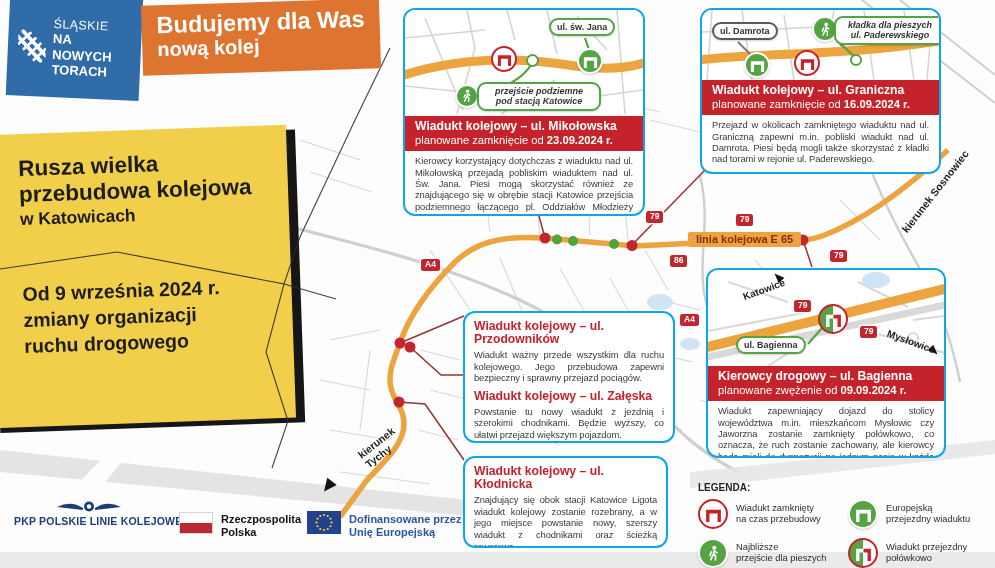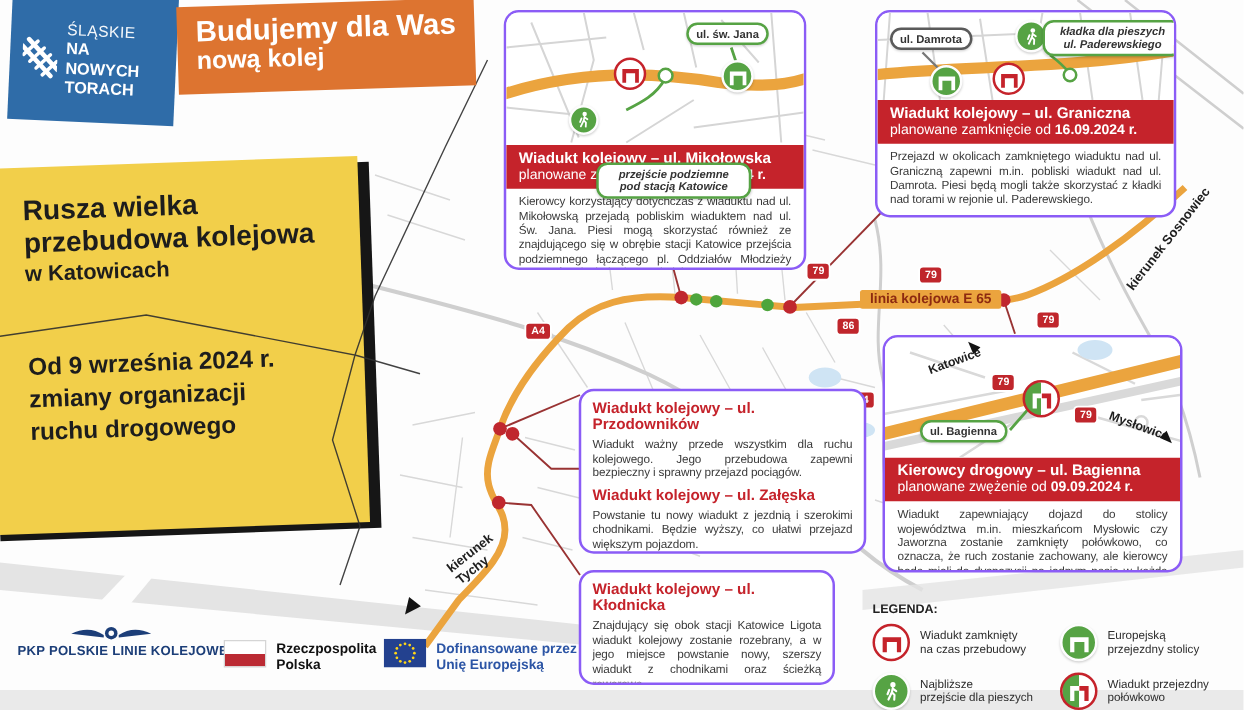--- a/index.html
+++ b/index.html
@@ -20,21 +20,21 @@
   .banner .l2{font-size:20px;font-weight:bold;line-height:1.15;}
   
   .intro{position:absolute;left:-14px;top:130px;width:305px;height:293px;background:#f2cf4a;
          transform:rotate(-2deg);box-shadow:9px 5px 0 #161616;z-index:2;
          padding:22px 10px 0 36px;box-sizing:border-box;color:#1d1d1d;}
   .intro .t{font-size:22.5px;font-weight:bold;line-height:1.16;}
   .intro .t3{font-size:17.5px;font-weight:bold;margin-top:1px;}
   .intro .d{font-size:19.5px;font-weight:bold;line-height:1.32;}
   .intro .gap{height:52px;}
   
-  .co{position:absolute;background:#fff;border:2px solid #8b5cf6;border-radius:12px;
+  .co{position:absolute;background:#fff;border:2px solid #0ea5e9;border-radius:12px;
       overflow:hidden;z-index:5;box-sizing:border-box;}
   .co-head{background:#c5232b;color:#fff;padding:3px 10px 4px;}
   .co-head .t{font-size:12.2px;font-weight:bold;line-height:1.2;}
   .co-head .s{font-size:11.2px;line-height:1.2;}
   .co-head .s b{font-weight:bold;}
   .co-body{padding:4px 10px 4px;font-size:9.4px;line-height:1.22;color:#3a3a3a;
            text-align:justify;letter-spacing:-.1px;}
   .sec-t{color:#c5232b;font-weight:bold;font-size:12.2px;padding:4px 9px 1px;line-height:1.1;}
   .sec-b{padding:1px 9px 2px;font-size:9.4px;line-height:1.25;color:#3a3a3a;text-align:justify;letter-spacing:-.1px;}
   .mini{position:relative;background:#fff;}
@@ -206,21 +206,21 @@
             <use href="#bridge" fill="#fff"></use>
           </svg>
       </div>
       <div class="pill" style="left:144px;top:8px;">ul. św. Jana</div>
       <div class="ic grn" style="left:50px;top:74px;width:24px;height:24px;">
         <svg width="16" height="16" viewBox="-9 -9 18 18">
           <circle cx="0.8" cy="-5.4" r="2" fill="#fff"></circle>
           <path d="M0.7,-3 L0,0.3 L-2.6,5.8 M0,0.3 L2,2.3 L1.8,6 M-2,-1.5 L-3.3,1.8 M1,-2.2 L3.3,-0.6" stroke="#fff" stroke-width="1.6" fill="none" stroke-linecap="round" stroke-linejoin="round"></path>
         </svg>
       </div>
-      <div class="pill two" style="left:72px;top:72px;width:108px;margin-top:48px;">
+      <div class="pill two" style="left:72px;top:72px;width:108px;">
         <span>przejście podziemne</span><br>
         <span>pod stacją Katowice</span>
       </div>
     </div>
     <div class="co-head">
       <div class="t">Wiadukt kolejowy – ul. Mikołowska</div>
       <div class="s"><span>planowane zamknięcie od </span><b>23.09.2024 r.</b></div>
     </div>
     <div class="co-body">Kierowcy korzystający dotychczas z wiaduktu nad ul. Mikołowską przejadą pobliskim wiaduktem nad ul. Św. Jana. Piesi mogą skorzystać również ze znajdującego się w obrębie stacji Katowice przejścia podziemnego łączącego pl. Oddziałów Młodzieży Powstańczej z halą dworca kolejowego.</div>
   </div>
@@ -258,21 +258,21 @@
         <span>ul. Paderewskiego</span>
       </div>
     </div>
     <div class="co-head">
       <div class="t">Wiadukt kolejowy – ul. Graniczna</div>
       <div class="s"><span>planowane zamknięcie od </span><b>16.09.2024 r.</b></div>
     </div>
     <div class="co-body">Przejazd w okolicach zamkniętego wiaduktu nad ul. Graniczną zapewni m.in. pobliski wiadukt nad ul. Damrota. Piesi będą mogli także skorzystać z kładki nad torami w rejonie ul. Paderewskiego.</div>
   </div>
 
-  <div class="co" style="left:463px;top:311px;width:230px;height:132px;padding-top:3px;">
+  <div class="co" style="left:463px;top:311px;width:212px;height:132px;padding-top:3px;">
     <div class="sec-t">Wiadukt kolejowy – ul. Przodowników</div>
     <div class="sec-b">Wiadukt ważny przede wszystkim dla ruchu kolejowego. Jego przebudowa zapewni bezpieczny i sprawny przejazd pociągów.</div>
     <div class="sec-t">Wiadukt kolejowy – ul. Załęska</div>
     <div class="sec-b">Powstanie tu nowy wiadukt z jezdnią i szerokimi chodnikami. Będzie wyższy, co ułatwi przejazd większym pojazdom.</div>
 
   </div>
 
   <div class="co" style="left:463px;top:456px;width:205px;height:92px;padding-top:3px;">
     <div class="sec-t">Wiadukt kolejowy – ul. Kłodnicka</div>
     <div class="sec-b">Znajdujący się obok stacji Katowice Ligota wiadukt kolejowy zostanie rozebrany, a w jego miejsce powstanie nowy, szerszy wiadukt z chodnikami oraz ścieżką rowerową.</div>
@@ -337,21 +337,21 @@
             </svg>
         </div>
         <div class="lb"><span>Wiadukt zamknięty</span><br><span>na czas przebudowy</span></div>
       </div>
       <div class="lg-item">
         <div class="ic grn" style="width:30px;height:30px;">
           <svg width="19" height="19" viewBox="-9 -9.5 18 18">
               <use href="#bridge" fill="#fff"></use>
             </svg>
         </div>
-        <div class="lb"><span>Europejską</span><br><span>przejezdny stolicy</span></div>
+        <div class="lb"><span>Europejską</span><br><span>przejezdny wiaduktu</span></div>
       </div>
       <div class="lg-item">
         <div class="ic grn" style="width:30px;height:30px;">
           <svg width="19" height="19" viewBox="-9 -9 18 18">
             <circle cx="0.8" cy="-5.4" r="2" fill="#fff"></circle>
             <path d="M0.7,-3 L0,0.3 L-2.6,5.8 M0,0.3 L2,2.3 L1.8,6 M-2,-1.5 L-3.3,1.8 M1,-2.2 L3.3,-0.6" stroke="#fff" stroke-width="1.6" fill="none" stroke-linecap="round" stroke-linejoin="round"></path>
           </svg>
         </div>
         <div class="lb"><span>Najbliższe</span><br><span>przejście dla pieszych</span></div>
       </div>

